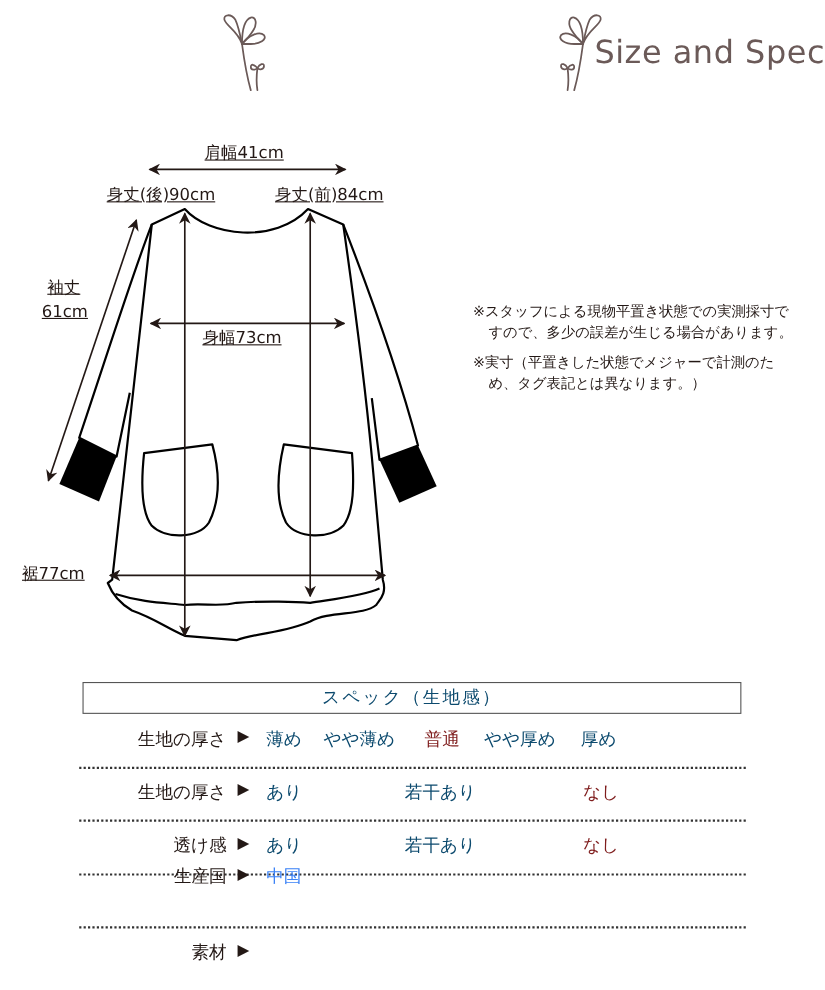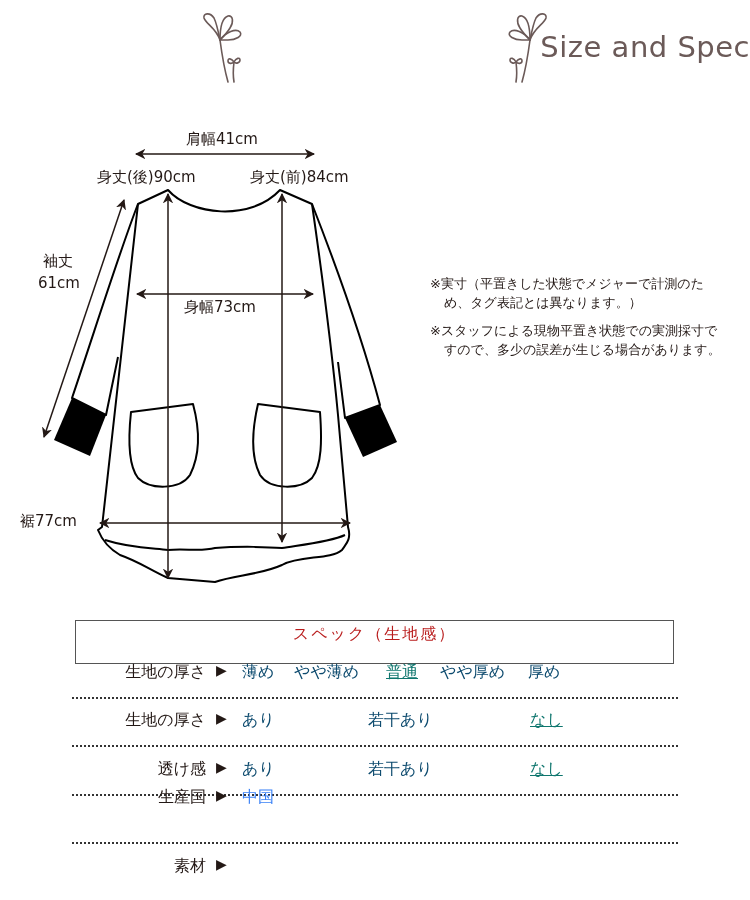--- a/index.html
+++ b/index.html
@@ -12,37 +12,37 @@
 
   
   .title {
     position: absolute; left: 0; width: 750px; top: 30px; text-align: right;
     font-family: "DejaVu Sans", sans-serif; font-size: 29px; letter-spacing: 0.5px;
     color: #6b5a58;
   }
   .flower { position: absolute; top: 10px; }
 
   
-  .dlabel { position: absolute; font-size: 15px; color: #231815; white-space: nowrap; }
+  .dlabel { position: absolute; font-size: 15px; color: #231815; white-space: nowrap; text-decoration: underline; }
 
   
   .notes { position: absolute; left: 430px; top: 274px; width: 300px; font-size: 13px; line-height: 19px; color: #231815; }
   .note { margin-bottom: 9px; padding-left: 14px; text-indent: -14px; }
 
   
   .spec-box {
-    position: absolute; left: 75px; top: 620px; width: 599px; height: 44px;
+    position: absolute; left: 75px; top: 620px; width: 599px; height: 29px;
     border: 1.5px solid #555; box-sizing: border-box;
-    text-align: center; font-size: 16px; line-height: 25px; letter-spacing: 2px; color: #b91c1c;
+    text-align: center; font-size: 16px; line-height: 25px; letter-spacing: 2px; color: #0c4a6e;
   }
   .spec-row { position: absolute; left: 72px; width: 606px; height: 48px; }
   .spec-row .label { position: absolute; right: 472px; top: 12px; font-size: 16px; white-space: nowrap; }
   .spec-row .arrow { position: absolute; left: 144px; top: 12px; font-size: 14px; }
   .spec-row .opt { position: absolute; top: 12px; font-size: 16px; white-space: nowrap; color: #0c4a6e; }
-  .spec-row .opt.sel { color: #0f766e; text-decoration: underline; }
+  .spec-row .opt.sel { color: #7f1d1d; }
   .spec-row .val { position: absolute; top: 12px; font-size: 16px; white-space: nowrap; color: #3b82f6; }
   .dots { position: absolute; left: 72px; width: 606px; height: 0; border-top: 2px dotted #333; }
 </style>
 </head>
 <body>
 
 <svg class="flower" style="left:198px" width="52" height="75" viewBox="0 0 52 75">
   <g fill="none" stroke="#6b5a58" stroke-width="1.6" stroke-linecap="round">
     <path d="M22 30 C18 18 8 14 6 8 C5 3 12 2 16 8 C18 12 20 20 22 30"></path>
     <path d="M22 30 C22 18 24 8 30 6 C35 5 36 12 32 18 C29 23 25 27 22 30"></path>
@@ -99,22 +99,22 @@
 
 <div class="dlabel" style="left:186px;top:130px">肩幅41cm</div>
 <div class="dlabel" style="left:97px;top:168px">身丈(後)90cm</div>
 <div class="dlabel" style="left:250px;top:168px">身丈(前)84cm</div>
 <div class="dlabel" style="left:43px;top:252px">袖丈</div>
 <div class="dlabel" style="left:38px;top:274px">61cm</div>
 <div class="dlabel" style="left:184px;top:298px">身幅73cm</div>
 <div class="dlabel" style="left:20px;top:512px">裾77cm</div>
 
 <div class="notes">
+  <div class="note">※スタッフによる現物平置き状態での実測採寸ですので、多少の誤差が生じる場合があります。</div>
   <div class="note">※実寸（平置きした状態でメジャーで計測のため、タグ表記とは異なります。）</div>
-  <div class="note">※スタッフによる現物平置き状態での実測採寸ですので、多少の誤差が生じる場合があります。</div>
 </div>
 
 <div class="spec-box">スペック（生地感）</div>
 
 <div class="spec-row" style="top:650px">
   <span class="label">生地の厚さ</span>
   <span class="arrow">▶</span>
   <span class="opt" style="left:170px">薄め</span>
   <span class="opt" style="left:222px">やや薄め</span>
   <span class="opt sel" style="left:314px">普通</span>

